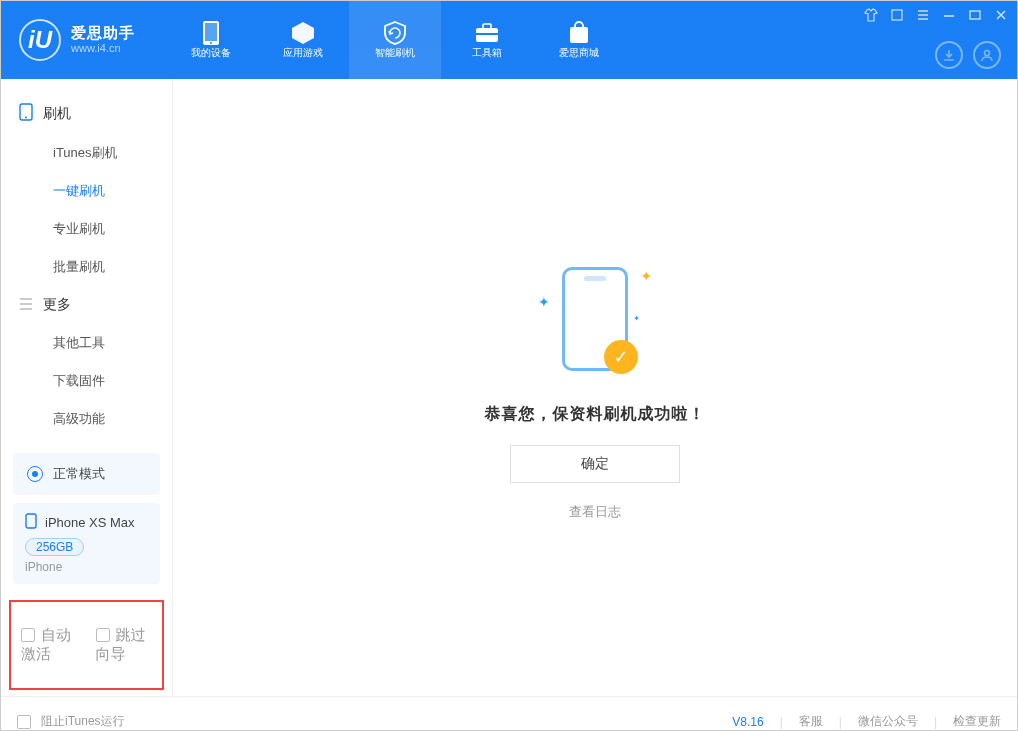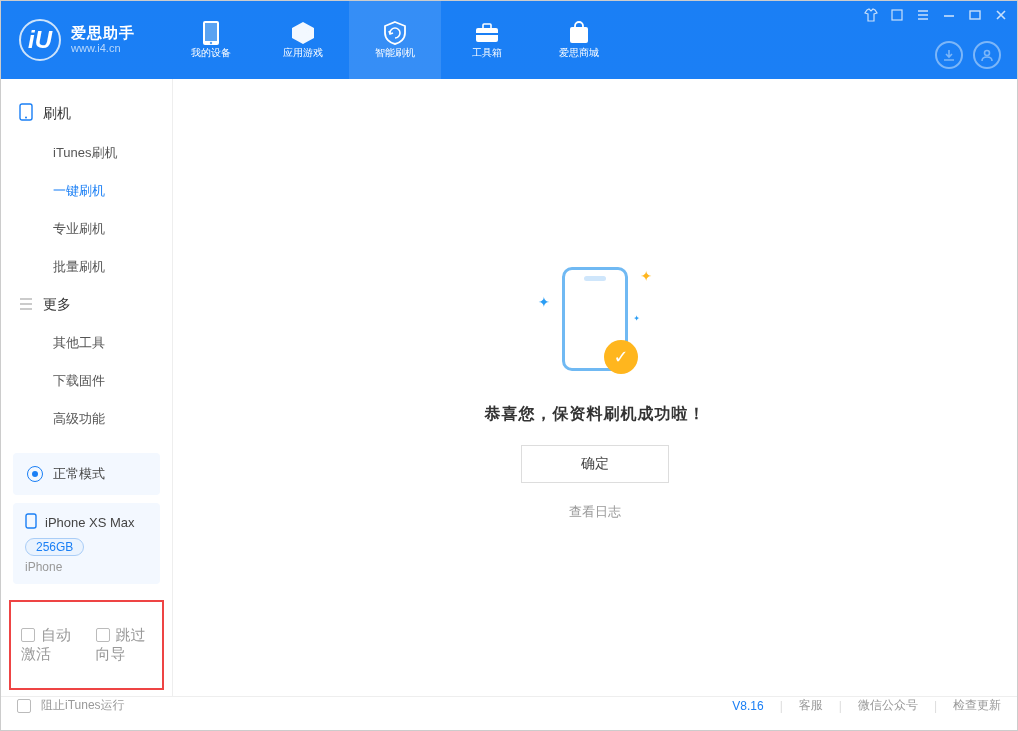--- a/index.html
+++ b/index.html
@@ -47,25 +47,25 @@
 .result { display: flex; flex-direction: column; align-items: center; gap: 20px; }
 .phone-illust { width: 150px; height: 130px; position: relative; display:flex; align-items:center; justify-content:center; }
 .phone-body { width: 66px; height: 104px; border: 3px solid #70b9f3; border-radius: 10px; background:#fff; position:relative; }
 .phone-body::before { content:""; position:absolute; top:6px; left:50%; transform:translateX(-50%); width:22px; height:5px; border-radius:3px; background:#cfe6fb; }
 .check-circle { position:absolute; right:32px; bottom:10px; width:34px; height:34px; background:#ffb61e; border-radius:50%; display:flex; align-items:center; justify-content:center; color:#fff; font-size:18px; }
 .sparkle { position:absolute; color:#ffb61e; font-size:10px; }
 .sparkle.a { left:18px; top:40px; color:#2a9df4; font-size:14px; }
 .sparkle.b { right:18px; top:14px; color:#ffb61e; font-size:14px; }
 .sparkle.c { right:30px; top:60px; color:#2a9df4; font-size:8px; }
 .result-text { font-size: 16px; color: #333; letter-spacing: 1px; font-weight: bold; }
-.confirm-btn { width: 148px; height: 38px; border: 1px solid #ddd; background: #fff; font-size: 14px; color: #444; cursor: pointer; }
+.confirm-btn { width: 170px; height: 38px; border: 1px solid #ddd; background: #fff; font-size: 14px; color: #444; cursor: pointer; }
 .view-log { font-size: 13px; color: #999; cursor: pointer; font-family: Liberation Serif, serif; }
 
 
-.footer { height: 34px; border-top: 1px solid #eee; display:flex; align-items:flex-start; padding: 0 16px; font-size:12px; color:#999; }
+.footer { height: 34px; border-top: 1px solid #eee; display:flex; align-items:flex-end; padding: 0 16px; font-size:12px; color:#999; }
 .footer .fchk { display:flex; align-items:center; gap:4px; }
 .footer-spacer { flex:1; }
 .footer-links { display:flex; gap:16px; align-items:center; }
 .footer-links .sep { color:#ddd; }
 .ver { color:#1a7ff5; }
 .flink { cursor:pointer; }
 </style>
 </head>
 <body>
 

